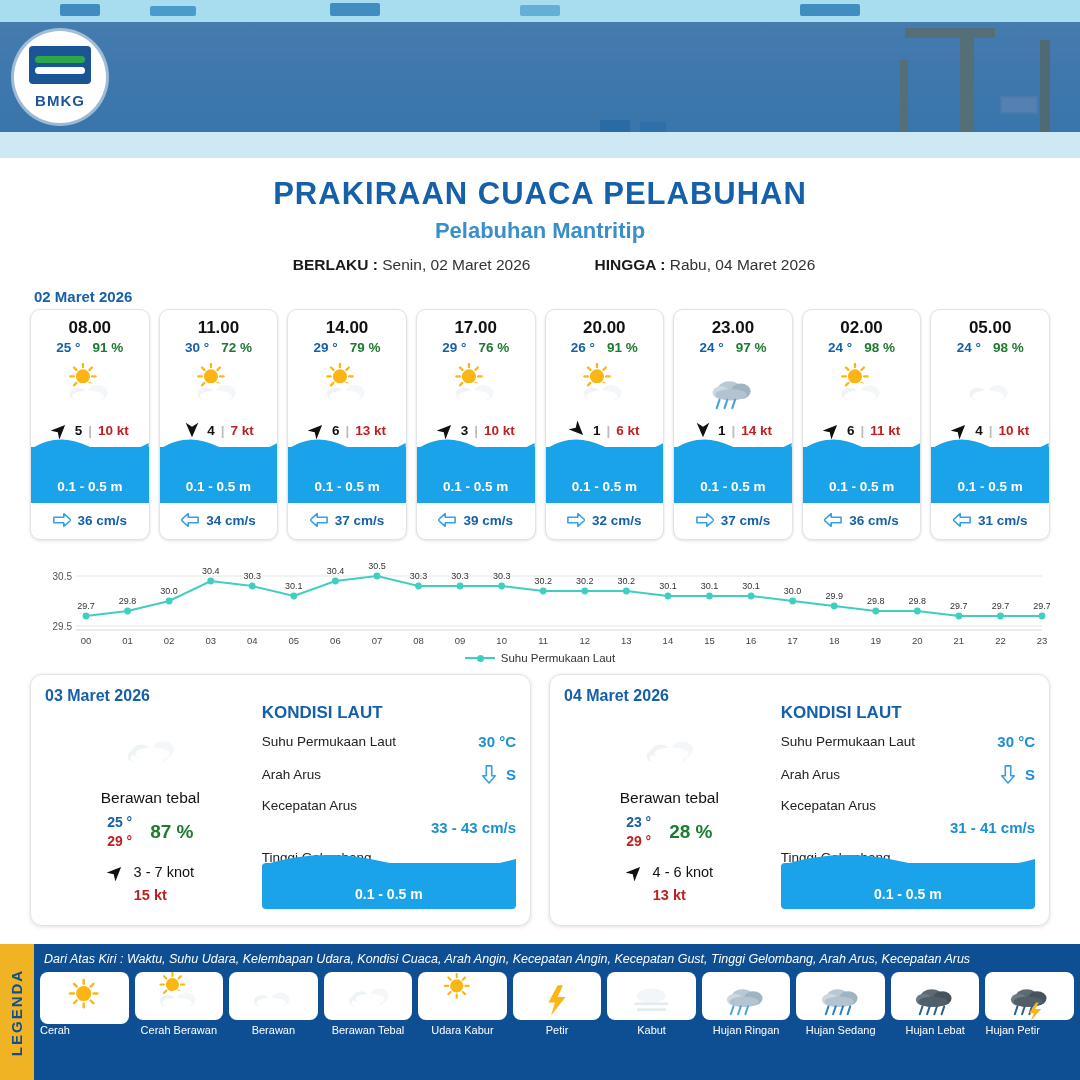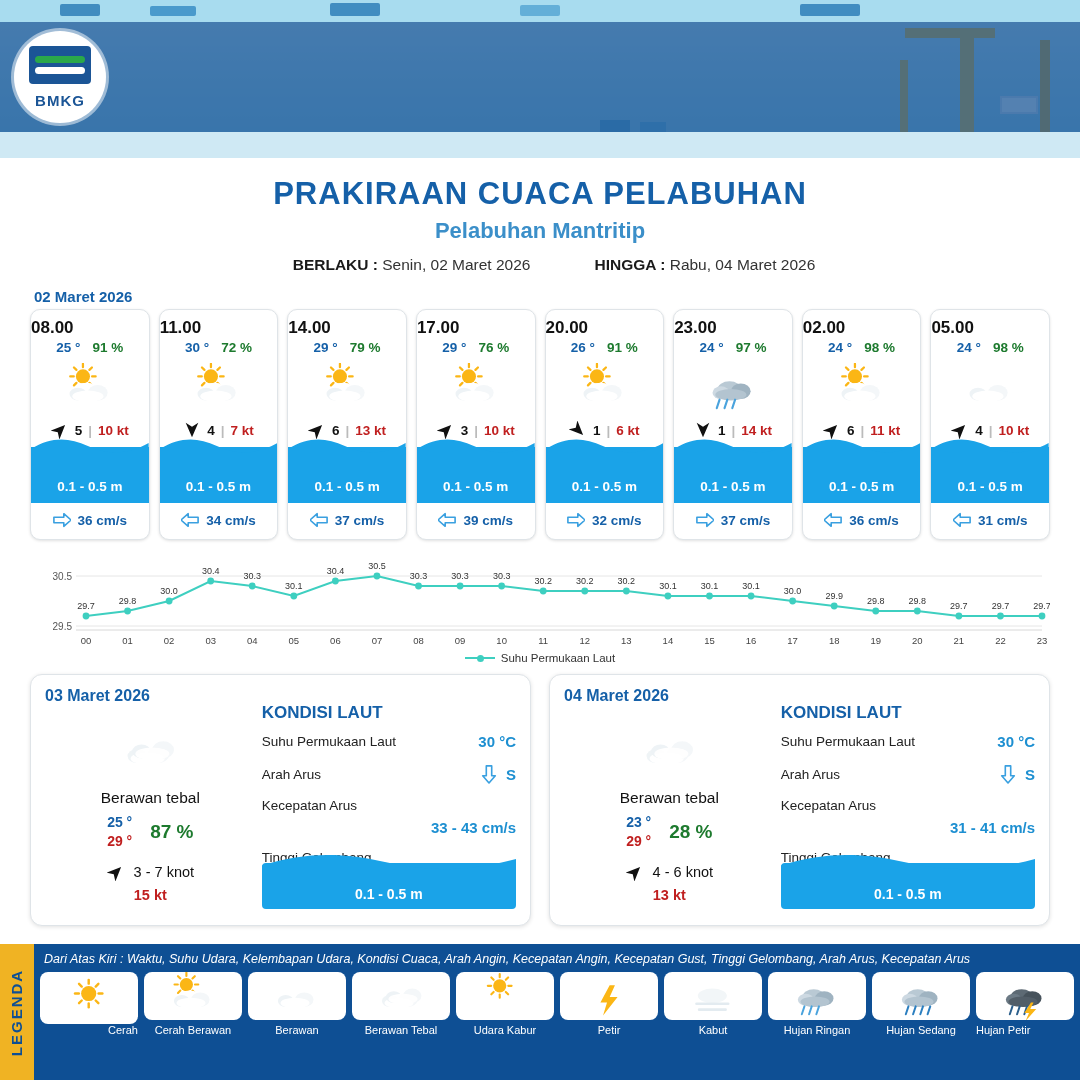--- a/index.html
+++ b/index.html
@@ -76,21 +76,21 @@
 
   
   .cards {
     display:flex; gap:9px; padding: 0 30px; align-items:stretch;
   }
   .card {
     flex:1; background:#fff; border:1px solid #dfe4e8; border-radius:10px;
     overflow:hidden; box-shadow:0 1px 3px rgba(0,0,0,0.12);
     display:flex; flex-direction:column;
   }
-  .c-time { text-align:left; font-size:17px; font-weight:bold; color:#111; padding:8px 0 2px;}
+  .c-time { text-align:center; font-size:17px; font-weight:bold; color:#111; padding:8px 0 2px;}
   .c-th { display:flex; justify-content:center; gap:12px; font-size:13.5px; font-weight:bold; padding-bottom:4px;}
   .c-temp { color:#1560a8; }
   .c-hum { color:#1d7a2e; }
   .c-icon { height:58px; display:flex; align-items:center; justify-content:center;}
   .c-wind { display:flex; align-items:center; justify-content:center; gap:6px; font-size:13.5px; font-weight:bold; padding:4px 0 6px;}
   .c-wind .spd { color:#111; }
   .c-wind .sep { color:#bbb; }
   .c-wind .kt { color:#c01f1f; }
   .c-wave {
     position:relative; height:56px; background:#1aa3e8; margin-top:2px;
@@ -883,21 +883,21 @@
               <line x1="26.19238815542512" y1="26.192388155425117" x2="29.72792206135786" y2="29.727922061357855" stroke="#FBB615" stroke-width="3.2" stroke-linecap="round"></line>
               <line x1="17" y1="30" x2="17" y2="35" stroke="#FBB615" stroke-width="3.2" stroke-linecap="round"></line>
               <line x1="7.8076118445748826" y1="26.19238815542512" x2="4.272077938642145" y2="29.72792206135786" stroke="#FBB615" stroke-width="3.2" stroke-linecap="round"></line>
               <line x1="4" y1="17" x2="-1" y2="17.000000000000004" stroke="#FBB615" stroke-width="3.2" stroke-linecap="round"></line>
               <line x1="7.807611844574881" y1="7.8076118445748826" x2="4.272077938642141" y2="4.272077938642145" stroke="#FBB615" stroke-width="3.2" stroke-linecap="round"></line>
               <line x1="16.999999999999996" y1="4" x2="16.999999999999996" y2="-1" stroke="#FBB615" stroke-width="3.2" stroke-linecap="round"></line>
               <line x1="26.192388155425114" y1="7.807611844574881" x2="29.72792206135785" y2="4.272077938642141" stroke="#FBB615" stroke-width="3.2" stroke-linecap="round"></line>
             </g>
           </svg>
         </div>
-    <div style="text-align:right;color:#fff;font-size:11px;">Cerah</div>
+    <div style="text-align:left;color:#fff;font-size:11px;">Cerah</div>
       </div>
       <div class="leg-cell">
     <div class="leg-item">
           <svg width="58" height="47.559999999999995" viewBox="0 0 70 72">
             <g transform="translate(8,2)">
               <circle cx="17" cy="17" r="10" fill="#FBB615"></circle>
               <line x1="30" y1="17" x2="35" y2="17" stroke="#FBB615" stroke-width="3.2" stroke-linecap="round"></line>
               <line x1="26.19238815542512" y1="26.192388155425117" x2="29.72792206135786" y2="29.727922061357855" stroke="#FBB615" stroke-width="3.2" stroke-linecap="round"></line>
               <line x1="17" y1="30" x2="17" y2="35" stroke="#FBB615" stroke-width="3.2" stroke-linecap="round"></line>
               <line x1="7.8076118445748826" y1="26.19238815542512" x2="4.272077938642145" y2="29.72792206135786" stroke="#FBB615" stroke-width="3.2" stroke-linecap="round"></line>
@@ -1028,19 +1028,36 @@
           <svg width="58" height="47.559999999999995" viewBox="0 0 70 72">
             <g>
               <ellipse cx="30" cy="38" rx="17" ry="12" fill="#5d6a74"></ellipse>
               <ellipse cx="46" cy="40" rx="14" ry="11" fill="#47535c"></ellipse>
               <ellipse cx="18" cy="42" rx="12" ry="9" fill="#6c7a85"></ellipse>
               <ellipse cx="32" cy="45" rx="22" ry="8" fill="#525e68"></ellipse>
             </g>
             <line x1="16" y1="52" x2="12" y2="64" stroke="#2b5f8c" stroke-width="3" stroke-linecap="round"></line>
             <line x1="27" y1="52" x2="23" y2="64" stroke="#2b5f8c" stroke-width="3" stroke-linecap="round"></line>
             <line x1="38" y1="52" x2="34" y2="64" stroke="#2b5f8c" stroke-width="3" stroke-linecap="round"></line>
+            <line x1="49" y1="52" x2="45" y2="64" stroke="#2b5f8c" stroke-width="3" stroke-linecap="round"></line>
+          </svg>
+        </div>
+    <div style="text-align:center;color:#fff;font-size:11px;margin-top:4px;">Hujan Lebat</div>
+      </div>
+      <div class="leg-cell">
+    <div class="leg-item">
+          <svg width="58" height="47.559999999999995" viewBox="0 0 70 72">
+            <g>
+              <ellipse cx="30" cy="38" rx="17" ry="12" fill="#5d6a74"></ellipse>
+              <ellipse cx="46" cy="40" rx="14" ry="11" fill="#47535c"></ellipse>
+              <ellipse cx="18" cy="42" rx="12" ry="9" fill="#6c7a85"></ellipse>
+              <ellipse cx="32" cy="45" rx="22" ry="8" fill="#525e68"></ellipse>
+            </g>
+            <line x1="16" y1="52" x2="12" y2="64" stroke="#2b5f8c" stroke-width="3" stroke-linecap="round"></line>
+            <line x1="27" y1="52" x2="23" y2="64" stroke="#2b5f8c" stroke-width="3" stroke-linecap="round"></line>
+            <line x1="38" y1="52" x2="34" y2="64" stroke="#2b5f8c" stroke-width="3" stroke-linecap="round"></line>
             <polygon points="44,46 34,62 41,62 36,74 52,56 43,56 48,46" fill="#FBB615"></polygon>
           </svg>
         </div>
     <div style="text-align:left;color:#fff;font-size:11px;margin-top:4px;">Hujan Petir</div>
       </div>
     </div>
 </div>
 
 </body></html>

